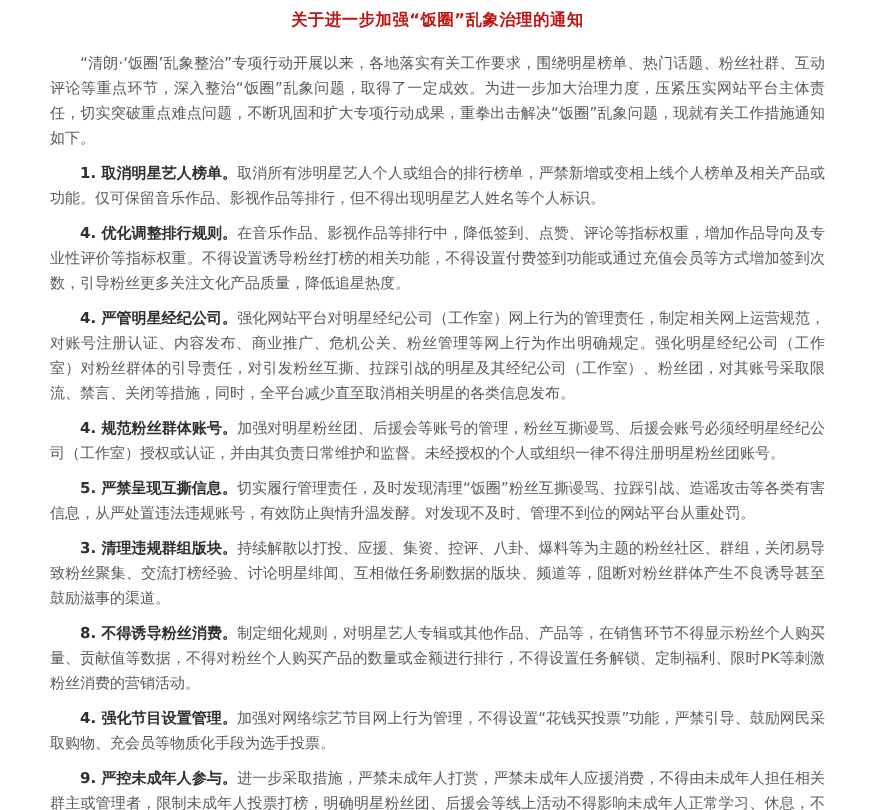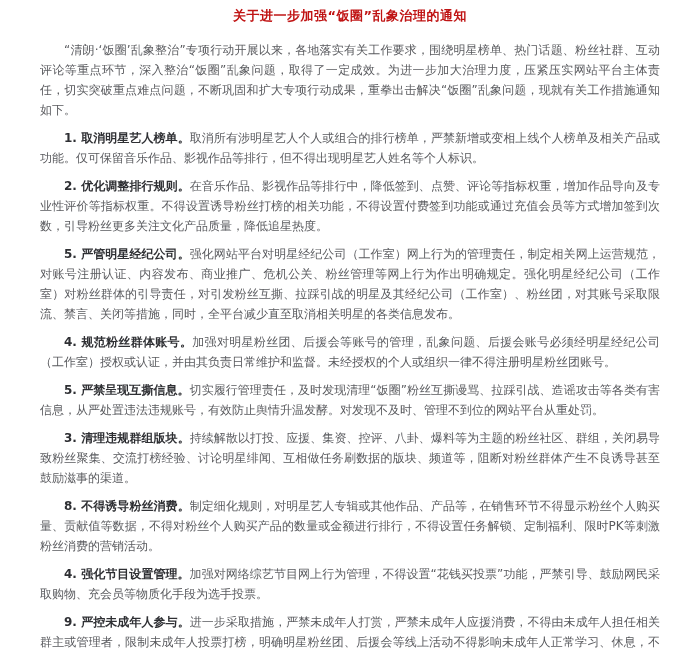--- a/index.html
+++ b/index.html
@@ -55,25 +55,25 @@
 <body>
 
 <div class="page">
   <h1 class="doc-title">关于进一步加强“饭圈”乱象治理的通知</h1>
 
 
   <p class="para">“清朗·‘饭圈’乱象整治”专项行动开展以来，各地落实有关工作要求，围绕明星榜单、热门话题、粉丝社群、互动评论等重点环节，深入整治“饭圈”乱象问题，取得了一定成效。为进一步加大治理力度，压紧压实网站平台主体责任，切实突破重点难点问题，不断巩固和扩大专项行动成果，重拳出击解决“饭圈”乱象问题，现就有关工作措施通知如下。</p>
 
   <p class="para"><b>1. 取消明星艺人榜单。</b><span>取消所有涉明星艺人个人或组合的排行榜单，严禁新增或变相上线个人榜单及相关产品或功能。仅可保留音乐作品、影视作品等排行，但不得出现明星艺人姓名等个人标识。</span></p>
 
-  <p class="para"><b>2. 优化调整排行规则。</b><span>在音乐作品、影视作品等排行中，降低签到、点赞、评论等指标权重，增加作品导向及专业性评价等指标权重。不得设置诱导粉丝打榜的相关功能，不得设置付费签到功能或通过充值会员等方式增加签到次数，引导粉丝更多关注文化产品质量，降低追星热度。</span></p>
+  <p class="para"><b>4. 优化调整排行规则。</b><span>在音乐作品、影视作品等排行中，降低签到、点赞、评论等指标权重，增加作品导向及专业性评价等指标权重。不得设置诱导粉丝打榜的相关功能，不得设置付费签到功能或通过充值会员等方式增加签到次数，引导粉丝更多关注文化产品质量，降低追星热度。</span></p>
 
-  <p class="para"><b>5. 严管明星经纪公司。</b><span>强化网站平台对明星经纪公司（工作室）网上行为的管理责任，制定相关网上运营规范，对账号注册认证、内容发布、商业推广、危机公关、粉丝管理等网上行为作出明确规定。强化明星经纪公司（工作室）对粉丝群体的引导责任，对引发粉丝互撕、拉踩引战的明星及其经纪公司（工作室）、粉丝团，对其账号采取限流、禁言、关闭等措施，同时，全平台减少直至取消相关明星的各类信息发布。</span></p>
+  <p class="para"><b>4. 严管明星经纪公司。</b><span>强化网站平台对明星经纪公司（工作室）网上行为的管理责任，制定相关网上运营规范，对账号注册认证、内容发布、商业推广、危机公关、粉丝管理等网上行为作出明确规定。强化明星经纪公司（工作室）对粉丝群体的引导责任，对引发粉丝互撕、拉踩引战的明星及其经纪公司（工作室）、粉丝团，对其账号采取限流、禁言、关闭等措施，同时，全平台减少直至取消相关明星的各类信息发布。</span></p>
 
-  <p class="para"><b>4. 规范粉丝群体账号。</b><span>加强对明星粉丝团、后援会等账号的管理，乱象问题、后援会账号必须经明星经纪公司（工作室）授权或认证，并由其负责日常维护和监督。未经授权的个人或组织一律不得注册明星粉丝团账号。</span></p>
+  <p class="para"><b>4. 规范粉丝群体账号。</b><span>加强对明星粉丝团、后援会等账号的管理，粉丝互撕谩骂、后援会账号必须经明星经纪公司（工作室）授权或认证，并由其负责日常维护和监督。未经授权的个人或组织一律不得注册明星粉丝团账号。</span></p>
 
   <p class="para"><b>5. 严禁呈现互撕信息。</b><span>切实履行管理责任，及时发现清理“饭圈”粉丝互撕谩骂、拉踩引战、造谣攻击等各类有害信息，从严处置违法违规账号，有效防止舆情升温发酵。对发现不及时、管理不到位的网站平台从重处罚。</span></p>
 
   <p class="para"><b>3. 清理违规群组版块。</b><span>持续解散以打投、应援、集资、控评、八卦、爆料等为主题的粉丝社区、群组，关闭易导致粉丝聚集、交流打榜经验、讨论明星绯闻、互相做任务刷数据的版块、频道等，阻断对粉丝群体产生不良诱导甚至鼓励滋事的渠道。</span></p>
 
   <p class="para"><b>8. 不得诱导粉丝消费。</b><span>制定细化规则，对明星艺人专辑或其他作品、产品等，在销售环节不得显示粉丝个人购买量、贡献值等数据，不得对粉丝个人购买产品的数量或金额进行排行，不得设置任务解锁、定制福利、限时PK等刺激粉丝消费的营销活动。</span></p>
 
   <p class="para"><b>4. 强化节目设置管理。</b><span>加强对网络综艺节目网上行为管理，不得设置“花钱买投票”功能，严禁引导、鼓励网民采取购物、充会员等物质化手段为选手投票。</span></p>
 
   <p class="para"><b>9. 严控未成年人参与。</b><span>进一步采取措施，严禁未成年人打赏，严禁未成年人应援消费，不得由未成年人担任相关群主或管理者，限制未成年人投票打榜，明确明星粉丝团、后援会等线上活动不得影响未成年人正常学习、休息，不得组织未成年人开展各种线上集会等。</span></p>

